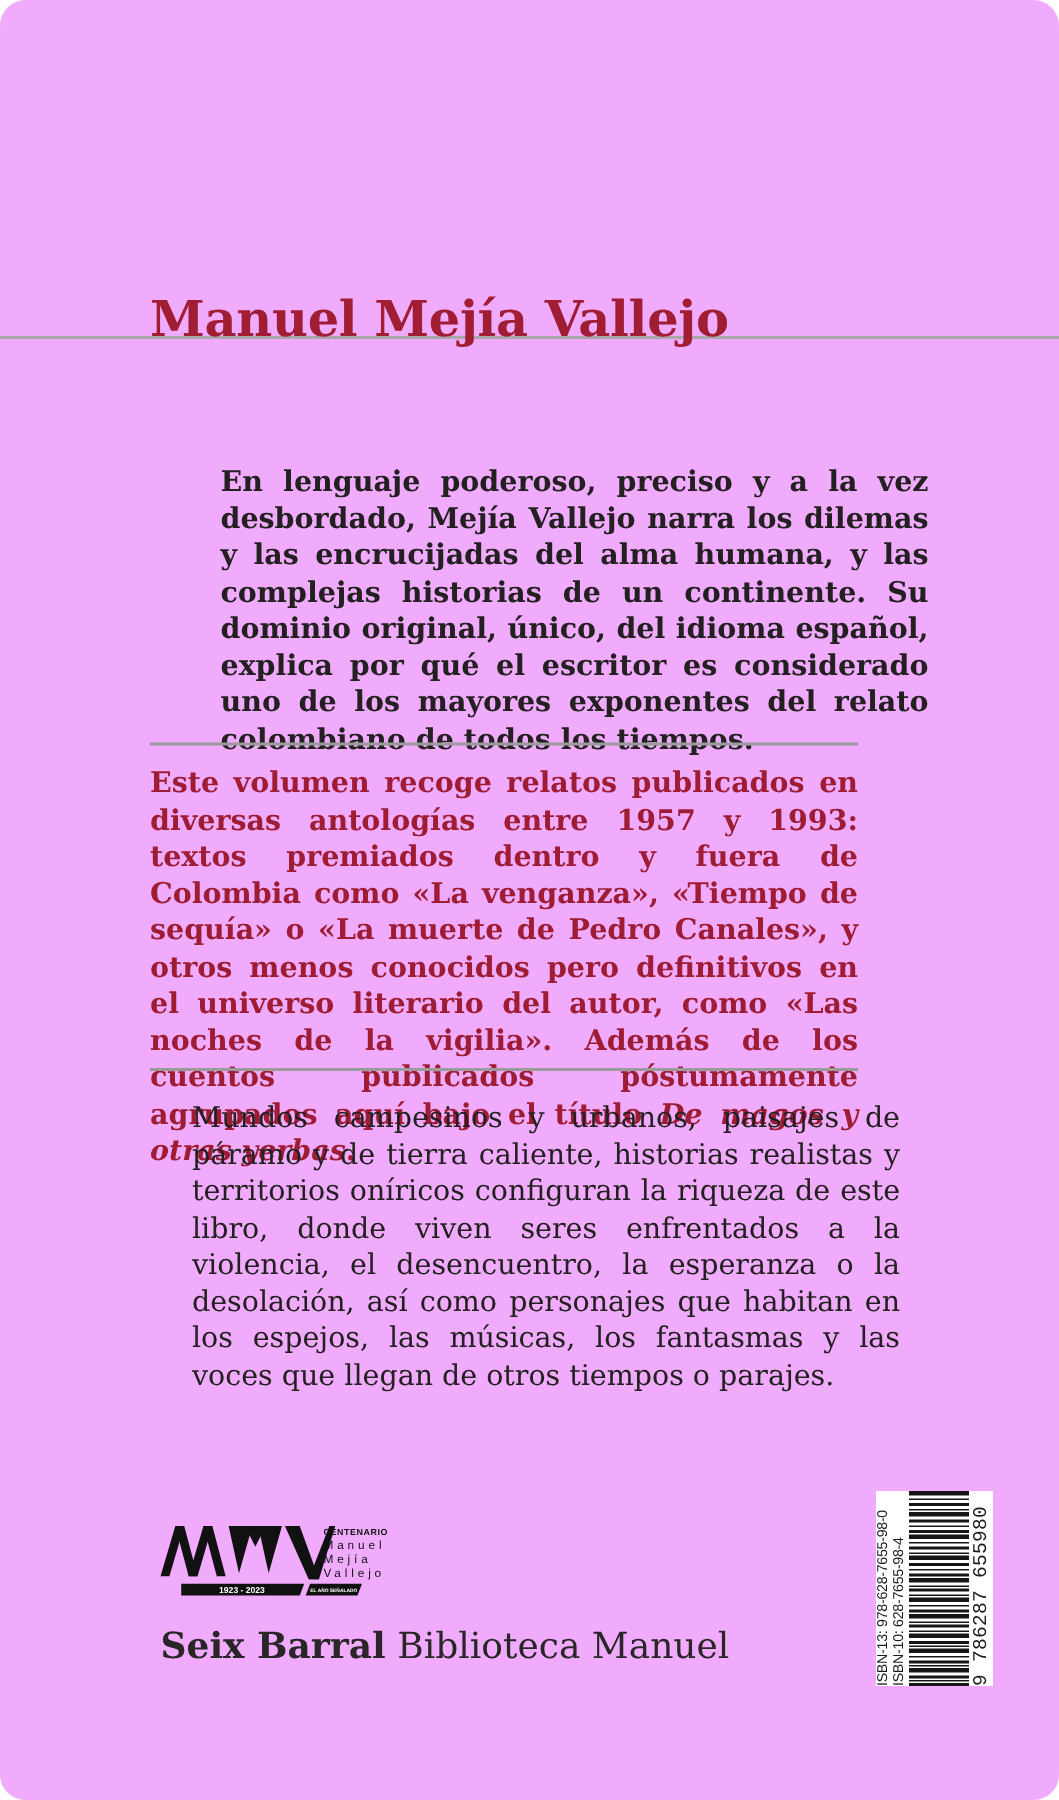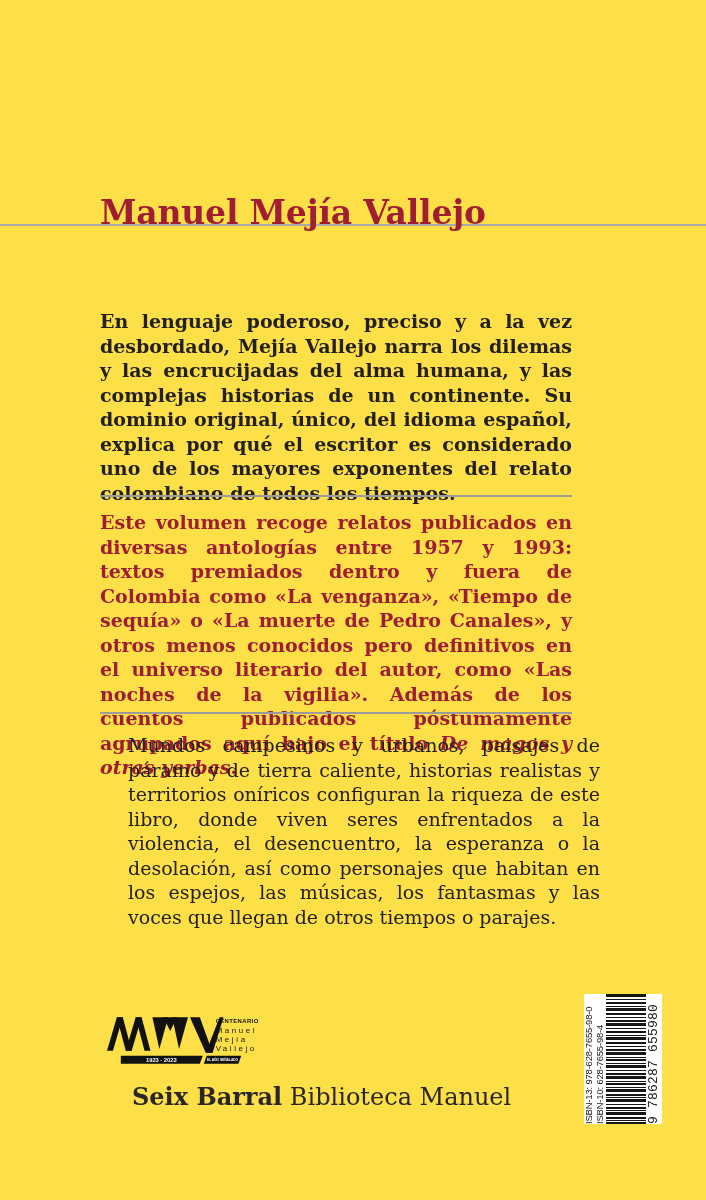--- a/index.html
+++ b/index.html
@@ -1,21 +1,22 @@
 <!DOCTYPE html>
 <html><head>
 <meta charset="utf-8">
 <style>
   html,body{margin:0;padding:0;background:#ffffff;}
   .cover{
     position:relative;
     width:706px;height:1200px;
-    background:#fde047;
+    background:#f0abfc;
     overflow:hidden;
     font-family:"DejaVu Serif", serif;
+    border-radius:17px;
   }
   
   .title-rule{
     position:absolute;left:0;top:224px;width:706px;height:1.5px;
     background:#a8a8a8;
   }
   .author{
     position:absolute;left:100px;top:196px;margin:0;
     font-size:33px;line-height:33px;font-weight:bold;
     color:#a01d33;letter-spacing:-0.2px;white-space:nowrap;
@@ -27,39 +28,39 @@
   }
   
   .para{
     position:absolute;left:100px;width:472px;margin:0;
     font-size:19px;line-height:24.5px;
     text-align:justify;hyphens:none;color:#242021;
   }
   .para.bold{font-weight:bold;}
   .para.red{color:#9e1c34;}
   .para .it{font-style:italic;}
-  .p1{top:309px;}
+  .p1{top:309px;margin-left:47px;}
   .p2{top:510px;}
   .p3{top:733px;margin-left:28px;}
   .rule{
     position:absolute;left:100px;width:472px;height:1.5px;background:#9b9b9b;
   }
   .rule-top{top:495px;}
   .rule-bottom{top:712px;}
   
   .logo{position:absolute;left:107px;top:1013px;}
   .logo text{font-family:"Liberation Sans", sans-serif;fill:#111111;}
   .logo .glyph{fill:#111111;}
   .logo .bartext{fill:#ffffff;font-weight:bold;}
   
   .publisher{
     position:absolute;left:107px;top:1083px;margin:0;
     font-size:24px;line-height:28px;color:#2a2628;white-space:nowrap;
   }
-  .publisher .b{font-weight:bold;margin-left:25px;}
+  .publisher .b{font-weight:bold;}
   .publisher .r{font-weight:normal;margin-left:0.32em;}
   
   .barcode-box{
     position:absolute;left:584px;top:994px;width:78px;height:130px;
   }
   .barcode-inner{
     position:absolute;top:100%;left:0;width:130px;height:78px;
     transform-origin:0 0;transform:rotate(-90deg);
     background:#ffffff;
   }

